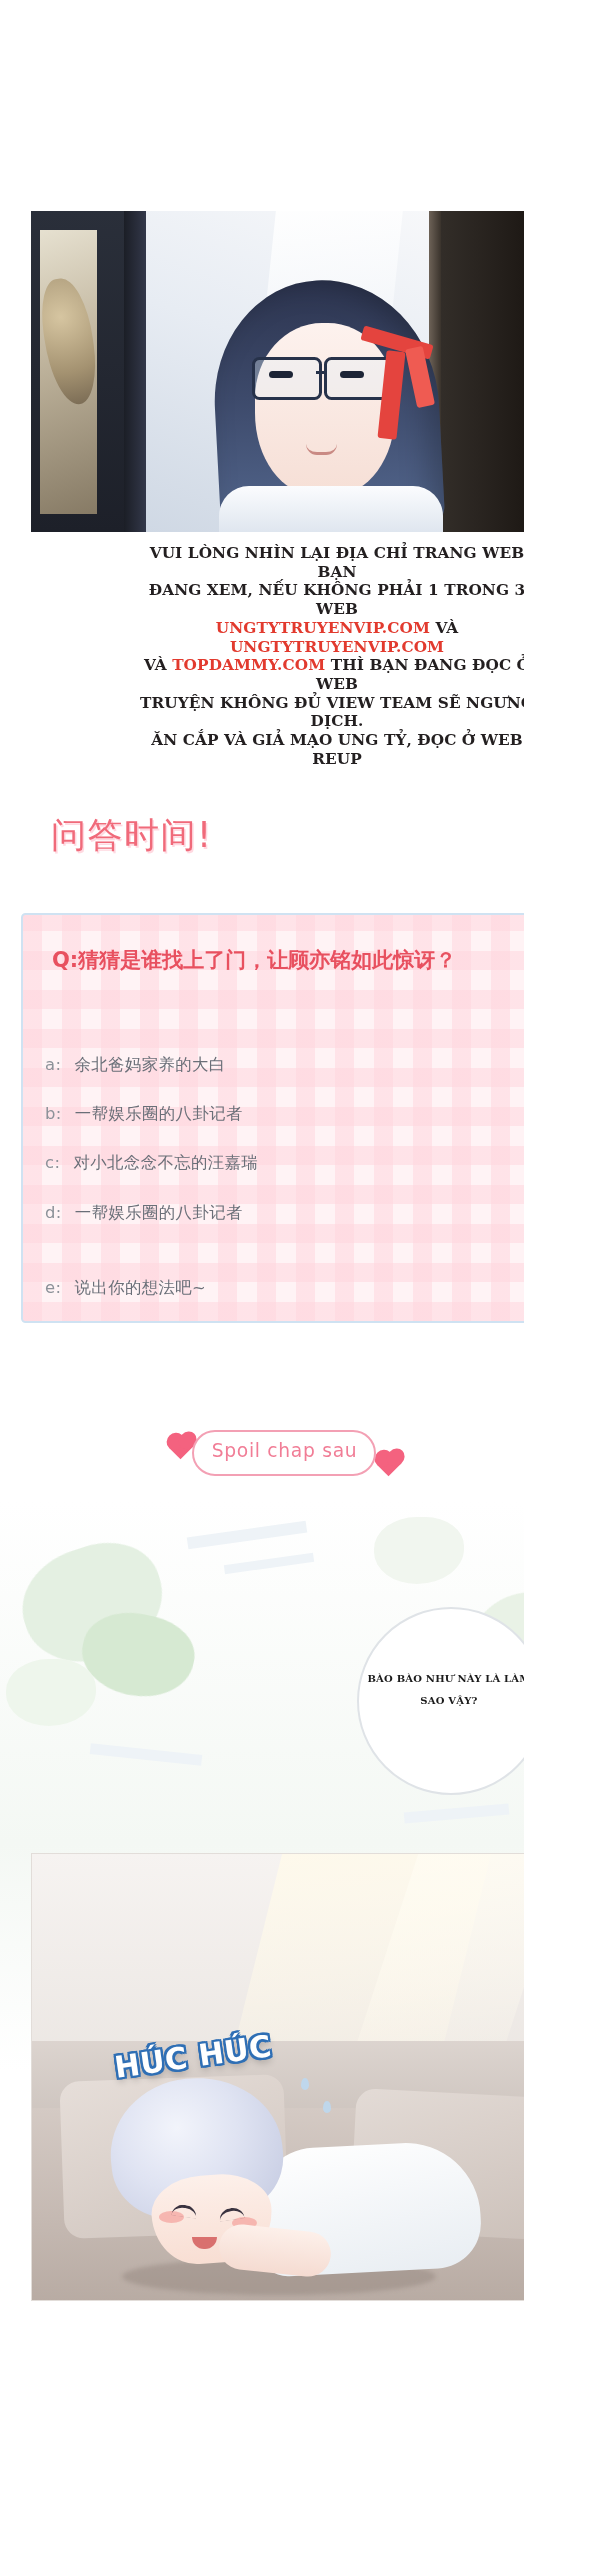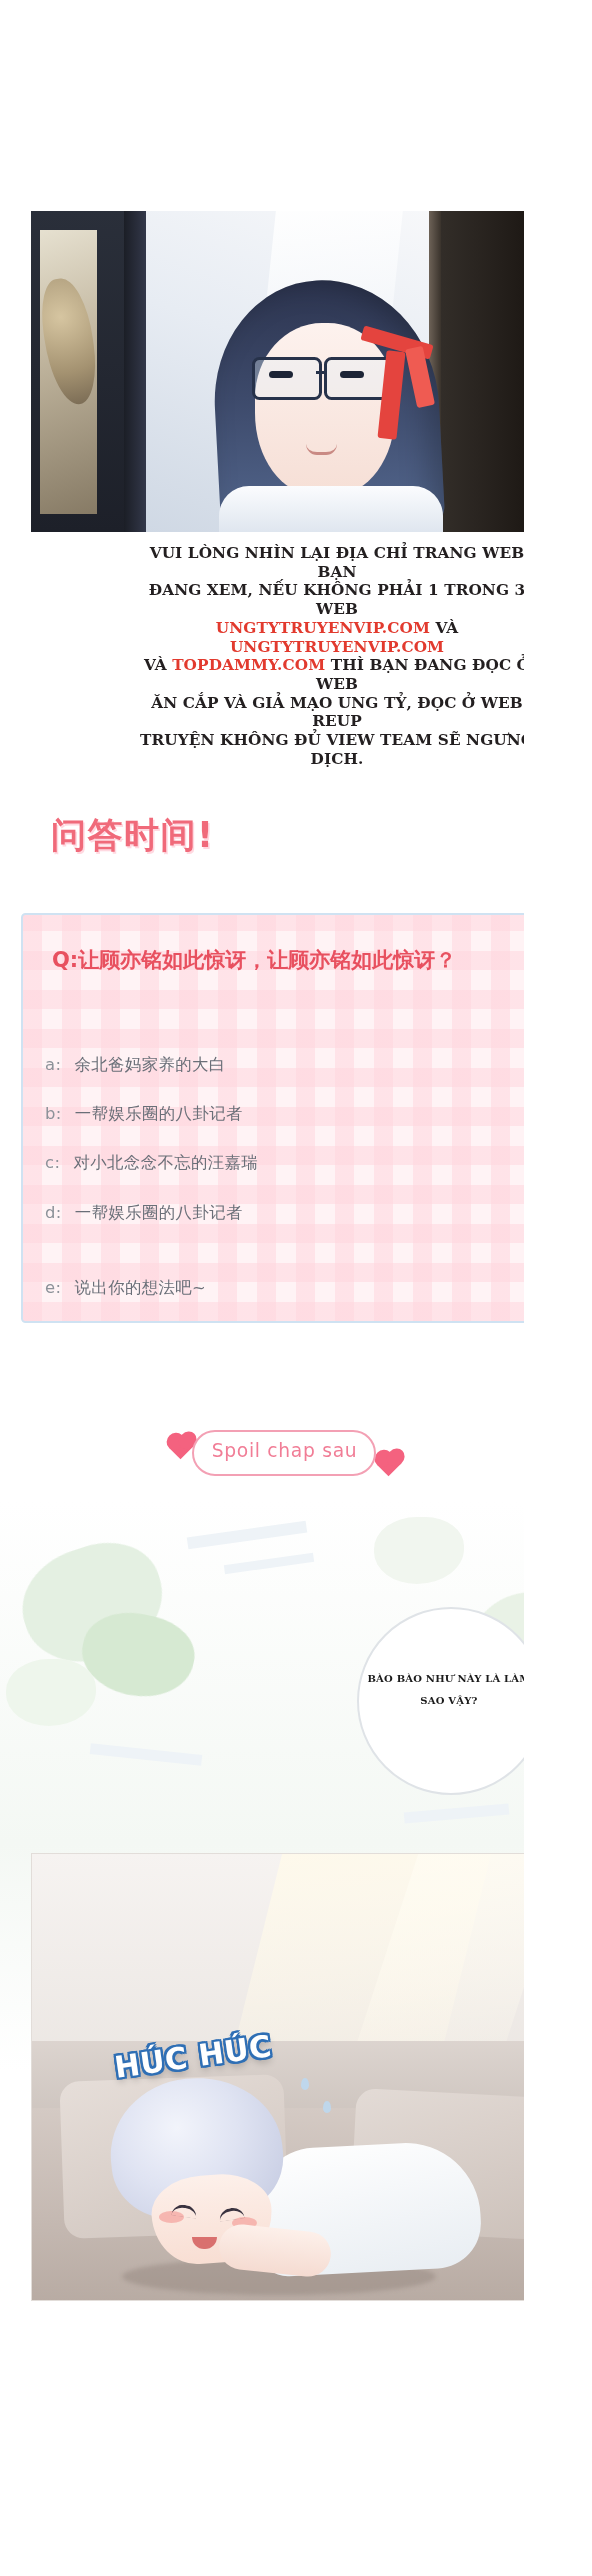--- a/index.html
+++ b/index.html
@@ -139,21 +139,21 @@
     color: #231f20;
   }
   .warning .lnk { color: #e23a2e; }
 
   
   .qa-title {
     position: absolute;
     left: 51px;
     top: 812px;
     font-family: "DejaVu Sans", sans-serif;
-    font-weight: bold;
+    font-weight: normal;
     font-size: 35px;
     letter-spacing: 1.5px;
     color: #f06a7a;
     text-shadow: 1.5px 1.5px 0 #ffd9e1;
   }
   .qa-sub {
     position: absolute;
     left: 15px;
     top: 867px;
     width: 433px;
@@ -447,28 +447,28 @@
     <div>
       <span class="lnk">UNGTYTRUYENVIP.COM</span>
       <span>VÀ</span>
       <span class="lnk">UNGTYTRUYENVIP.COM</span>
     </div>
     <div>
       <span>VÀ</span>
       <span class="lnk">TOPDAMMY.COM</span>
       <span>THÌ BẠN ĐANG ĐỌC Ở WEB</span>
     </div>
+    <div>TRUYỆN KHÔNG ĐỦ VIEW TEAM SẼ NGƯNG DỊCH.</div>
     <div>ĂN CẮP VÀ GIẢ MẠO UNG TỶ, ĐỌC Ở WEB REUP</div>
-    <div>TRUYỆN KHÔNG ĐỦ VIEW TEAM SẼ NGƯNG DỊCH.</div>
   </div>
 
   <div class="qa-title">问答时间!</div>
 
   <div class="qa-box"></div>
-  <div class="qa-q">Q:让顾亦铭如此惊讶，让顾亦铭如此惊讶？</div>
+  <div class="qa-q">Q:猜猜是谁找上了门，让顾亦铭如此惊讶？</div>
 
   <div class="qa-opt opt0">
     <span class="ltr">a:</span>
     <span>余北爸妈家养的大白</span>
   </div>
   <div class="qa-opt opt1">
     <span class="ltr">b:</span>
     <span>一帮娱乐圈的八卦记者</span>
   </div>
   <div class="qa-opt opt2">

